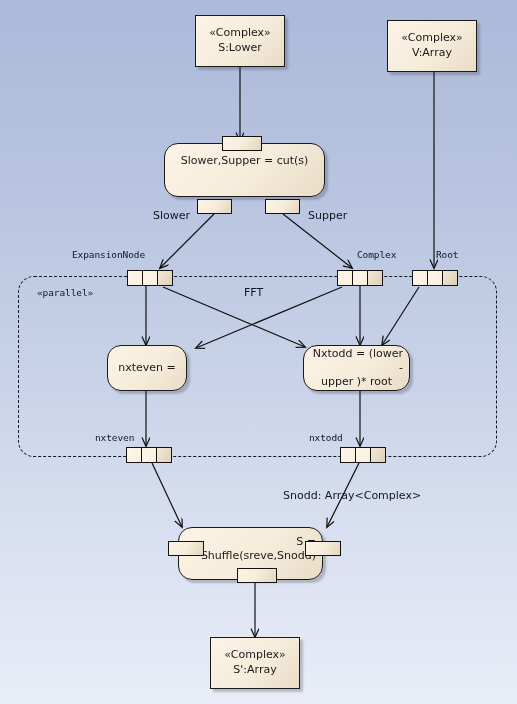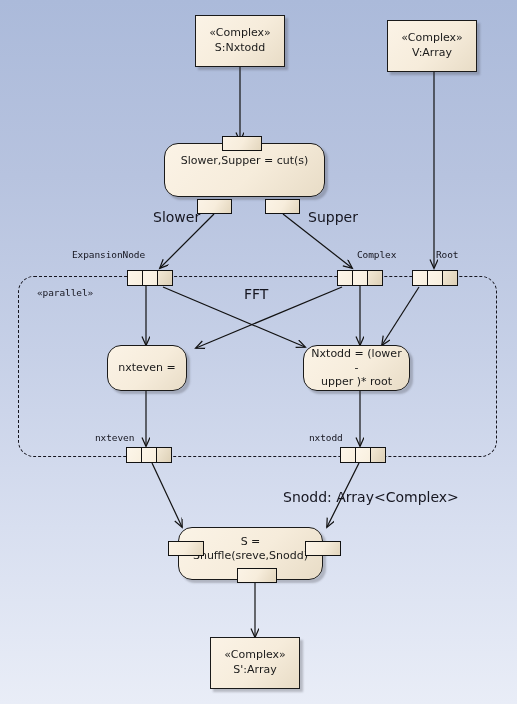--- a/index.html
+++ b/index.html
@@ -39,21 +39,21 @@
     justify-content: center;
     line-height: 1.35;
     font-size: 11px;
     color: #1a1a1a;
   }
   .act-node {
     border-radius: 14px;
     display: flex;
     align-items: center;
     justify-content: center;
-    text-align: center;
+    text-align: right;
     line-height: 1.3;
     font-size: 11px;
     color: #1a1a1a;
     padding: 2px 6px;
   }
   .pin {
     position: absolute;
     box-sizing: border-box;
     background: linear-gradient(120deg, #fbf3e6 0%, #f7eddc 50%, #e3d6bd 100%);
     border: 1.5px solid #121212;
@@ -79,21 +79,21 @@
   .frame {
     position: absolute;
     box-sizing: border-box;
     border: 1.6px dashed #15151f;
     border-radius: 16px;
     background: transparent;
     z-index: 1;
   }
   .lbl {
     position: absolute;
-    font-size: 14px;
+    font-size: 11px;
     color: #15151f;
     white-space: nowrap;
     z-index: 8;
   }
   .lbl-mono {
     font-family: "DejaVu Sans Mono", monospace;
     font-size: 9.5px;
     letter-spacing: -0.1px;
   }
 </style>
@@ -139,21 +139,21 @@
       <path d="M255,583 L255,637" marker-end="url(#ar)"></path>
     </g>
   </svg>
 
   <div class="frame" style="left:18px; top:276px; width:479px; height:181px;"></div>
   <div class="lbl lbl-mono" style="left:37px; top:287px;">«parallel»</div>
   <div class="lbl" style="left:244px; top:286px;">FFT</div>
 
   <div class="node obj-node" style="left:195px; top:15px; width:90px; height:52px;">
     <span>«Complex»</span>
-    <span>S:Nxtodd</span>
+    <span>S:Lower</span>
   </div>
 
   <div class="node obj-node" style="left:387px; top:20px; width:90px; height:52px;">
     <span>«Complex»</span>
     <span>V:Array</span>
   </div>
 
   <div class="node obj-node" style="left:210px; top:637px; width:90px; height:52px;">
     <span>«Complex»</span>
     <span>S':Array</span>

